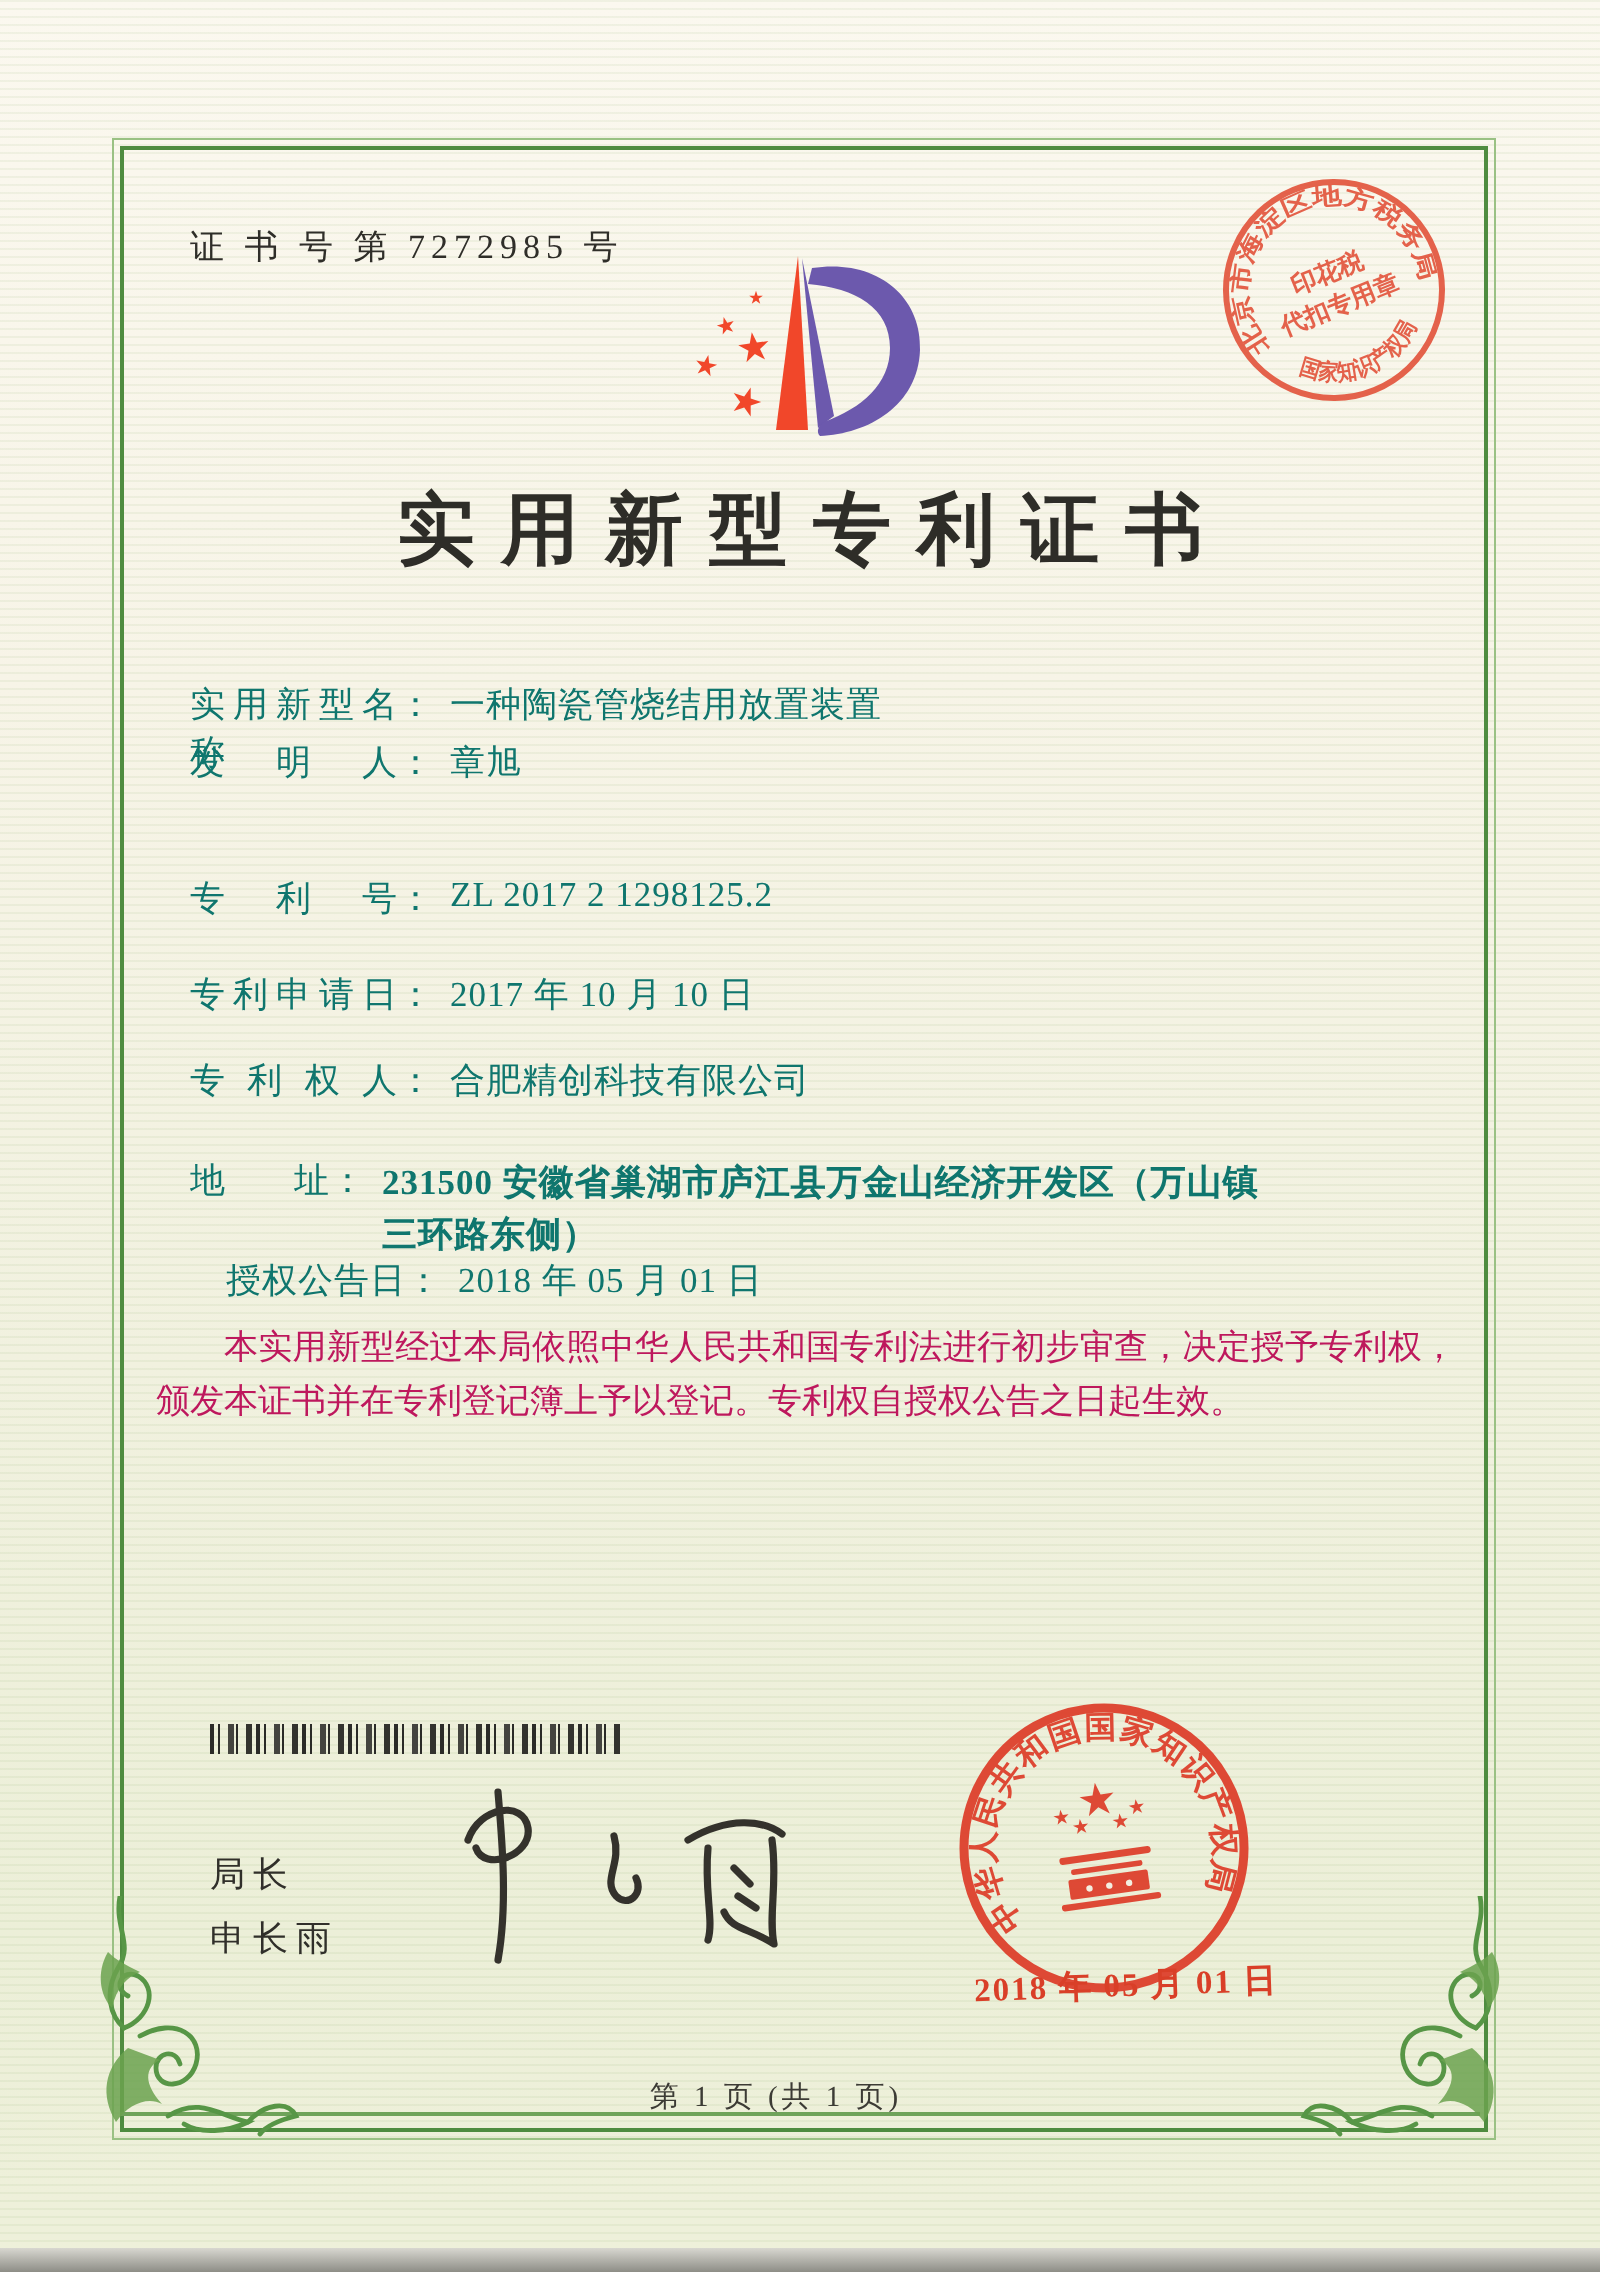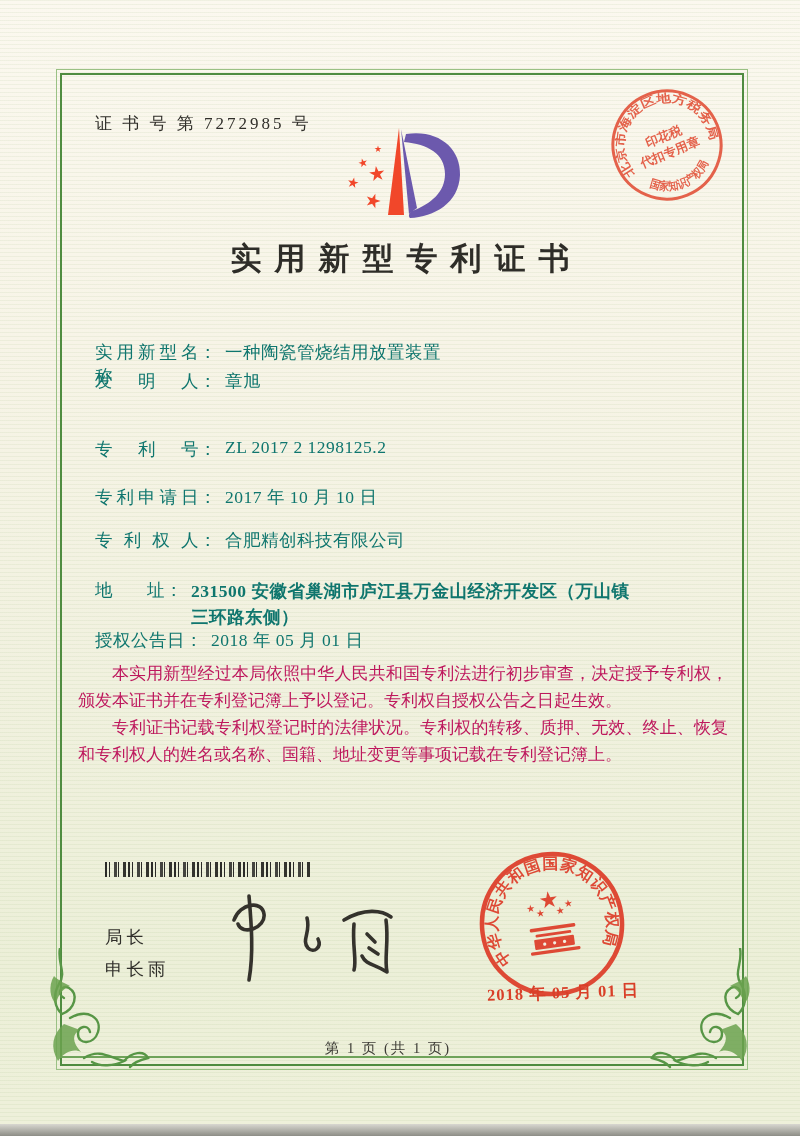--- a/index.html
+++ b/index.html
@@ -15,26 +15,26 @@
   
   .frame{
     left:60px;top:73px;width:680px;height:989px;
     border:2px solid #4f8c40;
     outline:1px solid #9ac184;
     outline-offset:3px;
     pointer-events:none;
   }
   .frame-inner-line{left:60px;top:1056px;width:680px;height:2px;background:#6fa35a;}
   .certno{left:95px;top:112px;font-size:17px;letter-spacing:3px;color:#2f2e29;}
-  .title{left:0;width:800px;top:238px;text-align:center;font-size:31px;font-weight:700;
+  .title{left:0;width:800px;top:238px;text-align:center;font-size:39px;font-weight:700;
          letter-spacing:13px;text-indent:13px;color:#2e2d28;}
   .frow{left:95px;width:640px;font-size:17.5px;letter-spacing:0.5px;color:#0f766e;}
   .flabel{display:inline-block;width:104px;text-align:justify;text-align-last:justify;vertical-align:top;}
   .flabel.narrow{width:70px;}
-  .flabel.natural{width:auto;text-align-last:auto;}
+  .flabel.natural{width:auto;text-align-last:auto;margin-left:18px;}
   .fcolon{display:inline-block;margin-right:8px;}
   .fvalue{display:inline-block;vertical-align:top;}
   .addr-val{display:inline-block;width:450px;line-height:26px;vertical-align:top;font-weight:bold;}
   .grant2{position:absolute;left:360px;top:0;white-space:nowrap;}
   .paras{left:78px;top:660px;width:650px;font-size:17px;line-height:27px;text-align:justify;color:#be185d;}
   .paras p{margin:0;text-indent:2em;}
   .barcode{left:105px;top:862px;width:205px;height:15px;
     background:repeating-linear-gradient(90deg,
       #2b2b28 0 2px, transparent 2px 4px,
       #2b2b28 4px 5px, transparent 5px 9px,
@@ -96,21 +96,20 @@
 </div>
 <div class="abs frow" style="top:578px">
   <span class="flabel narrow">地址</span><span class="fcolon">：</span><span class="addr-val"><span>231500 安徽省巢湖市庐江县万金山经济开发区（万山镇</span><br><span>三环路东侧）</span></span>
 </div>
 <div class="abs frow" style="top:628px;position:absolute">
   <span class="flabel natural">授权公告日</span><span class="fcolon">：</span><span class="fvalue">2018 年 05 月 01 日</span>
 </div>
 
 <div class="abs paras">
   <p>本实用新型经过本局依照中华人民共和国专利法进行初步审查，决定授予专利权，颁发本证书并在专利登记簿上予以登记。专利权自授权公告之日起生效。</p>
-  <p>专利证书记载专利权登记时的法律状况。专利权的转移、质押、无效、终止、恢复和专利权人的姓名或名称、国籍、地址变更等事项记载在专利登记簿上。</p>
 </div>
 
 <div class="abs barcode"></div>
 
 <div class="abs officer-title">局长</div>
 <div class="abs officer-name">申长雨</div>
 
 <svg class="abs sig-svg" width="205" height="100" viewBox="0 0 205 100">
   <g fill="none" stroke="#34322c" stroke-width="3.6" stroke-linecap="round" stroke-linejoin="round">
     <path d="M22,30 C28,13 50,10 52,24 C54,38 30,46 26,34"></path>

